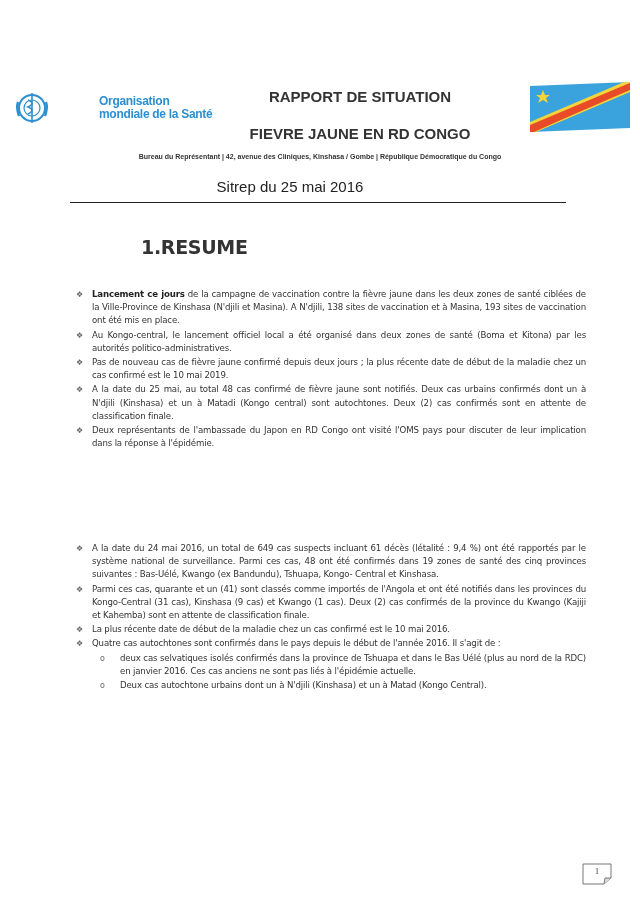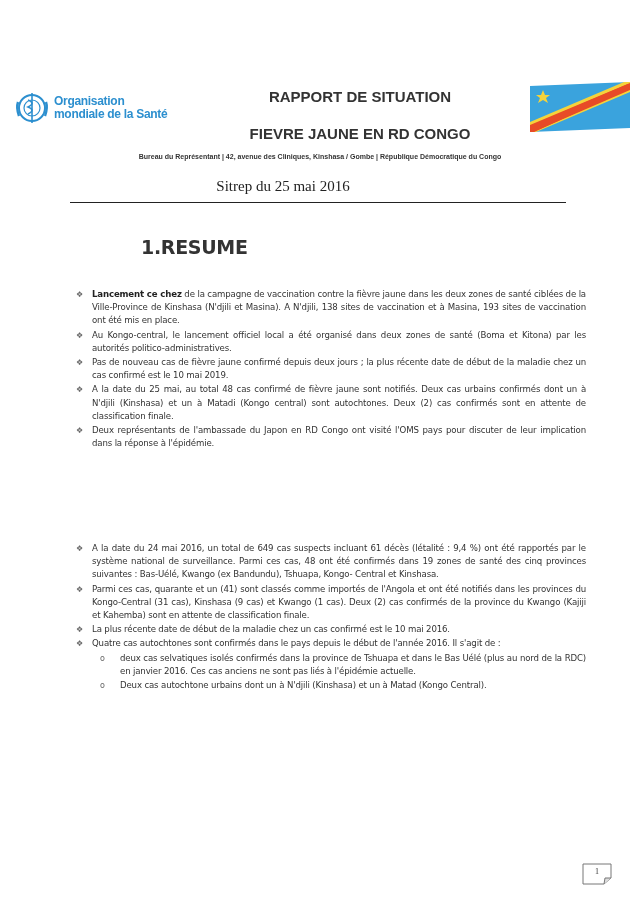--- a/index.html
+++ b/index.html
@@ -1,35 +1,35 @@
 <!DOCTYPE html>
 <html><head>
 <meta charset="utf-8">
 <style>
   html, body { margin: 0; padding: 0; background: #ffffff; }
   body { width: 640px; height: 913px; position: relative; overflow: hidden;
          font-family: "DejaVu Sans", sans-serif; color: #222; }
   .page { position: absolute; left: 0; top: 0; width: 640px; height: 913px; }
 
-  .who-logo { position: absolute; left: 14px; top: 90px; display: flex; align-items: center; }
+  .who-logo { position: absolute; left: 14px; top: 90px; display: flex; align-items: center; gap: 45px; }
   .who-emblem { width: 36px; height: 36px; }
   .who-text { margin-left: 4px; color: #2c8fcf; font-family: "Liberation Sans", sans-serif;
               font-weight: bold; font-size: 12px; line-height: 13px; letter-spacing: -0.3px; }
 
   .title1, .title2 { position: absolute; left: 200px; width: 320px; text-align: center;
                      font-family: "Liberation Sans", sans-serif; font-weight: bold; font-size: 15px; color: #333; margin-top: 24px; }
   .title1 { top: 64px; }
   .title2 { top: 101px; }
 
   .flag { position: absolute; left: 528px; top: 82px; width: 104px; height: 50px; }
 
   .address { position: absolute; left: 0; top: 153px; width: 640px; text-align: center;
              font-family: "Liberation Sans", sans-serif; font-weight: bold; font-size: 7px; color: #333; }
-  .sitrep { position: absolute; left: 9px; top: 178px; width: 548px; text-align: center;
-            font-family: Liberation Serif, serif; font-size: 15px; color: #222; }
+  .sitrep { position: absolute; left: 16px; top: 178px; width: 548px; text-align: center;
+            font-family: Liberation Sans, sans-serif; font-size: 15px; color: #222; }
   .rule { position: absolute; left: 70px; top: 202px; width: 496px; height: 1px; background: #222; }
 
   .h1 { position: absolute; left: 93px; font-family: "DejaVu Sans", sans-serif;
         font-weight: bold; font-size: 19px; color: #333; letter-spacing: -0.3px; }
   .h1.s1 { top: 236px; margin-left: 48px; }
   .h1.s2 { top: 512px; }
 
   .list { position: absolute; left: 76px; width: 510px; margin: 0; padding: 0; list-style: none;
           font-family: "DejaVu Sans", sans-serif; font-size: 8.6px; line-height: 13.2px; color: #333;
           text-align: justify; letter-spacing: -0.15px; }
@@ -78,21 +78,21 @@
 
   <div class="address">Bureau du Représentant  | 42, avenue des Cliniques, Kinshasa / Gombe  | République  Démocratique du  Congo</div>
   <div class="sitrep">Sitrep du 25 mai 2016</div>
   <div class="rule"></div>
 
   <div class="h1 s1">1.RESUME</div>
 
   <ul class="list l1">
     <li>
       <span class="bullet">❖</span>
-      <b>Lancement ce chez</b><span> de la campagne de vaccination contre la fièvre jaune dans les deux zones de santé ciblées de la Ville-Province de Kinshasa (N'djili et Masina). A N'djili, 138 sites de vaccination et à Masina, 193 sites de vaccination ont été mis en place.</span>
+      <b>Lancement ce jours</b><span> de la campagne de vaccination contre la fièvre jaune dans les deux zones de santé ciblées de la Ville-Province de Kinshasa (N'djili et Masina). A N'djili, 138 sites de vaccination et à Masina, 193 sites de vaccination ont été mis en place.</span>
     </li>
     <li>
       <span class="bullet">❖</span>
       <span> Au Kongo-central, le lancement officiel local a été organisé dans deux zones de santé (Boma et Kitona) par les autorités politico-administratives.</span>
     </li>
     <li>
       <span class="bullet">❖</span>
       <span>Pas de nouveau cas de fièvre jaune confirmé depuis deux jours ; la plus récente date de début de la maladie chez un cas confirmé est le 10 mai 2019.</span>
     </li>
     <li>

